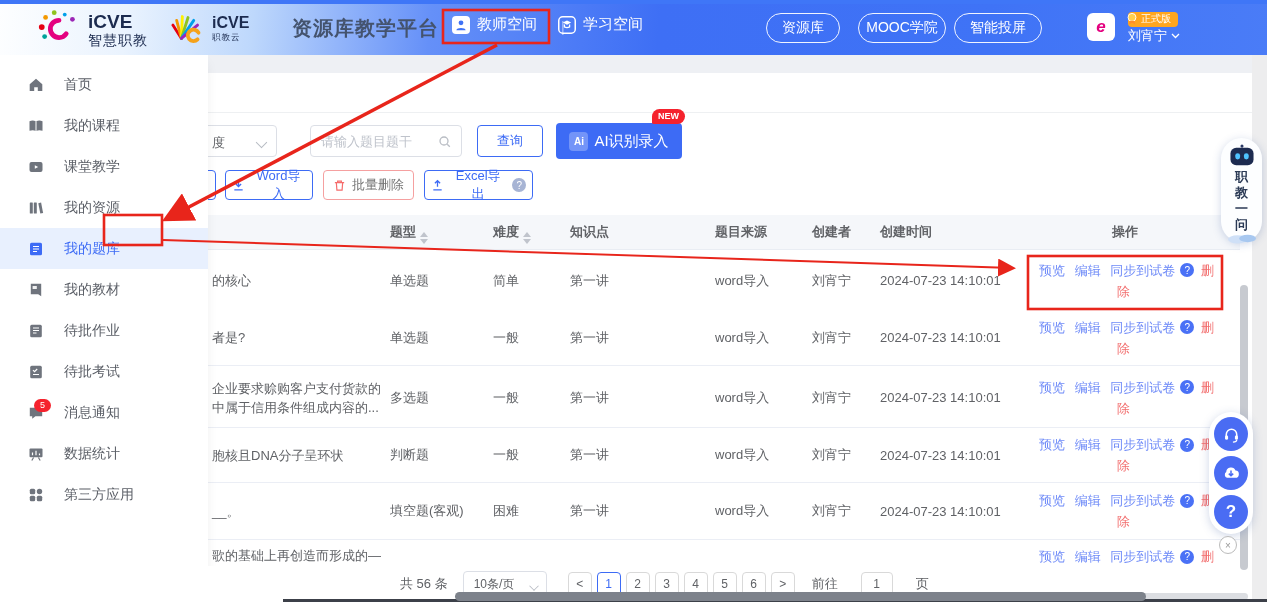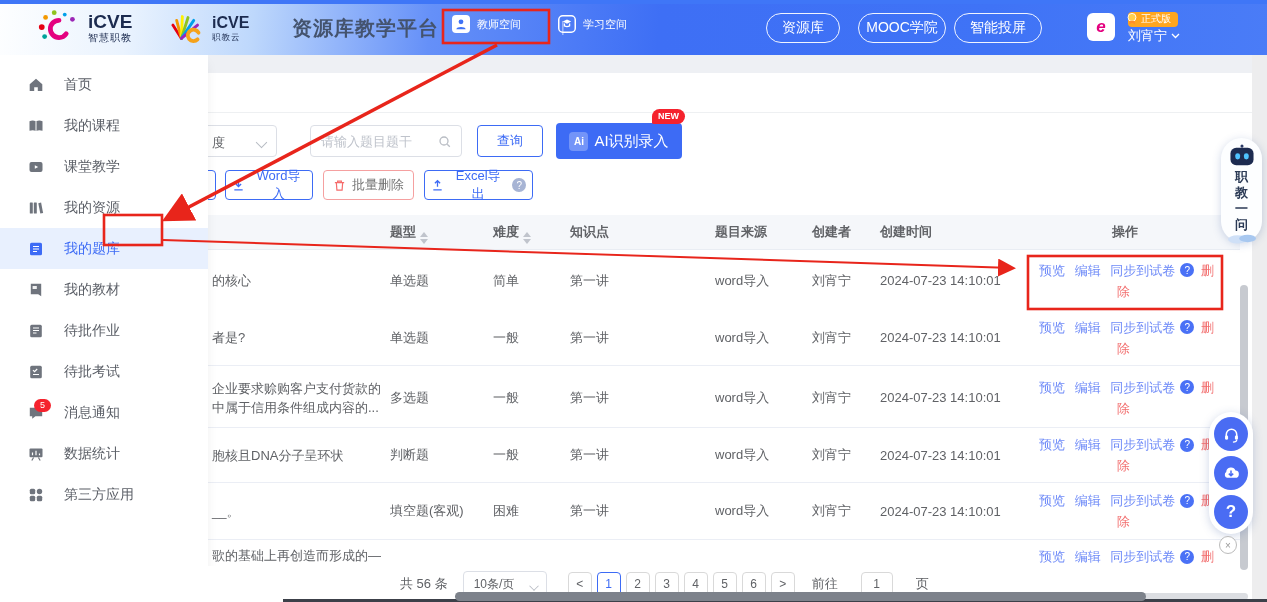--- a/index.html
+++ b/index.html
@@ -7,23 +7,23 @@
   .app{position:relative;width:1267px;height:602px;overflow:hidden;background:#eef0f4;}
   .abs{position:absolute;}
   svg{display:block;}
   a{text-decoration:none;cursor:pointer;}
 
   
   .header{position:absolute;left:0;top:0;width:1267px;height:55px;z-index:20;
     background:linear-gradient(95deg,#fdfeff 0%,#eaf3fe 10%,#bed8fc 20%,#6590f8 34%,#3e6ff5 52%,#3f73f6 78%,#4a7cf7 100%);}
   .header-topline{position:absolute;left:0;top:0;width:100%;height:4px;background:#3f76f7;}
   .brand-text{color:#1c2b4f;font-weight:bold;line-height:1;}
-  .brand-sub{color:#1c2b4f;font-size:10px;letter-spacing:1px;line-height:1;margin-top:2px;}
+  .brand-sub{color:#1c2b4f;font-size:14px;letter-spacing:1px;line-height:1;margin-top:2px;}
   .page-title{color:#44536e;font-size:20px;font-weight:bold;letter-spacing:1px;}
-  .hdr-tab{display:flex;align-items:center;gap:7px;color:#fff;font-size:11px;cursor:pointer;text-align:right;}
+  .hdr-tab{display:flex;align-items:center;gap:7px;color:#fff;font-size:15px;cursor:pointer;text-align:right;}
   .hdr-sep{color:rgba(255,255,255,.55);font-size:14px;}
   .hdr-pill{box-sizing:border-box;height:30px;border:1px solid rgba(255,255,255,.92);border-radius:15px;
     color:#fff;font-size:14px;display:flex;align-items:center;justify-content:center;cursor:pointer;background:transparent;}
   .avatar{width:28px;height:28px;background:#fff;border-radius:6px;display:flex;align-items:center;justify-content:center;
     color:#e4007f;font-weight:bold;font-style:italic;font-size:17px;}
   .ver-badge{position:relative;height:15px;background:#ffa61e;border-radius:4px;color:#fff;font-size:10px;
     display:inline-flex;align-items:center;padding:0 7px 0 13px;}
   .user-name{color:#fff;font-size:13px;display:flex;align-items:center;gap:4px;cursor:pointer;}
 
   

